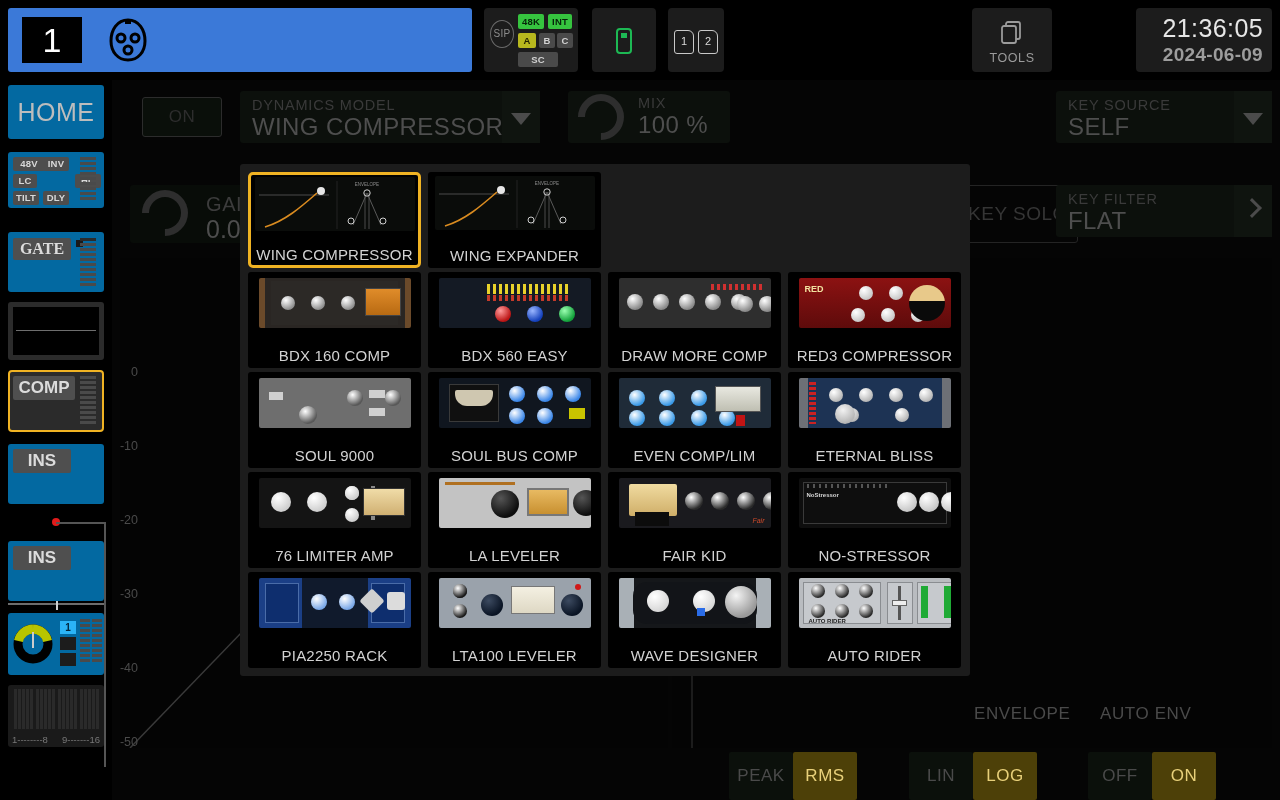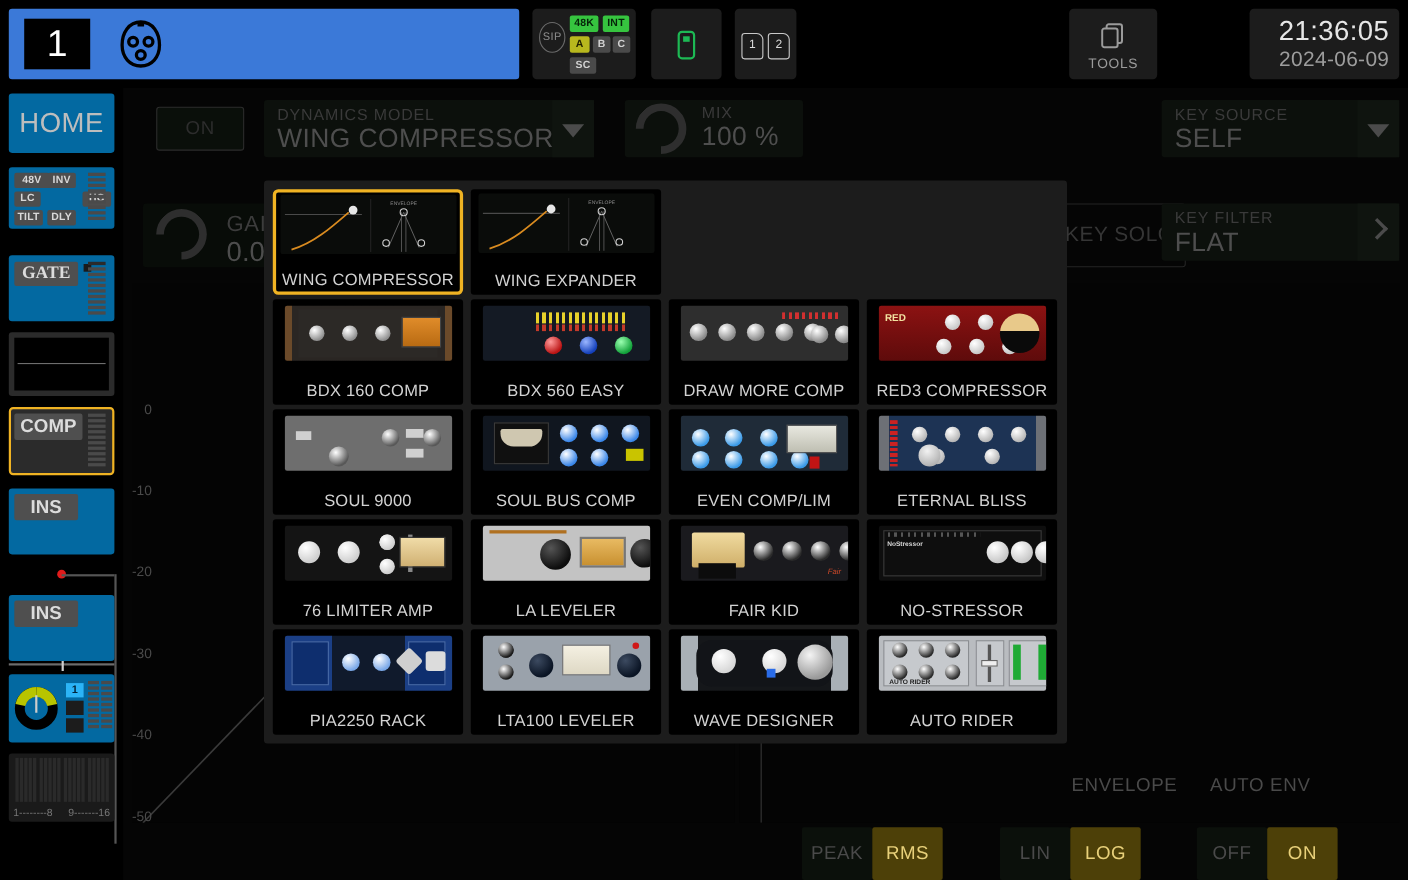--- a/index.html
+++ b/index.html
@@ -62,21 +62,21 @@
     color:#9b9b9b; font-size:12.5px; letter-spacing:0.6px;
   }
 
   .clock-block { left:1136px; top:8px; width:136px; height:64px; }
   .clock-time {
     position:absolute; right:9px; top:6px;
     color:#e6e6e6; font-size:25px; letter-spacing:0.4px;
   }
   .clock-date {
     position:absolute; right:9px; top:36px;
-    color:#9d9d9d; font-size:19px; letter-spacing:0.3px;
+    color:#9d9d9d; font-size:19px; letter-spacing:0.3px;font-weight:bold;
   }
 
   
   .sidebar { position:absolute; left:0; top:80px; width:112px; height:720px; background:#000; }
   .sb-card { position:absolute; left:8px; background:#0369a1; border-radius:3px; }
   .sb-home {
     top:5px; width:96px; height:54px;
     color:#bdbdbd; font-size:25px; line-height:54px; text-align:center;
     letter-spacing:0.5px;
   }
@@ -239,21 +239,21 @@
     </svg>
   </div>
 
   <div class="stat-box sip-block">
     <div class="sip-ring">SIP</div>
     <div class="mini green" style="left:34px; top:6px; width:26px;">48K</div>
     <div class="mini green" style="left:64px; top:6px; width:24px;">INT</div>
     <div class="mini olive" style="left:34px; top:25px; width:18px;">A</div>
     <div class="mini grey" style="left:55px; top:25px; width:16px;">B</div>
     <div class="mini grey" style="left:73px; top:25px; width:16px;">C</div>
-    <div class="mini grey" style="left:34px; top:44px; width:24px;">SC</div>
+    <div class="mini grey" style="left:34px; top:44px; width:40px;">SC</div>
   </div>
 
   <div class="stat-box usb-block">
     <svg class="usb-icon" viewBox="0 0 20 30">
       <rect x="3" y="3" width="14" height="24" rx="3" fill="none" stroke="#1db954" stroke-width="2"></rect>
       <rect x="7" y="7" width="6" height="5" fill="#1db954"></rect>
     </svg>
   </div>
 
   <div class="stat-box card-block">

